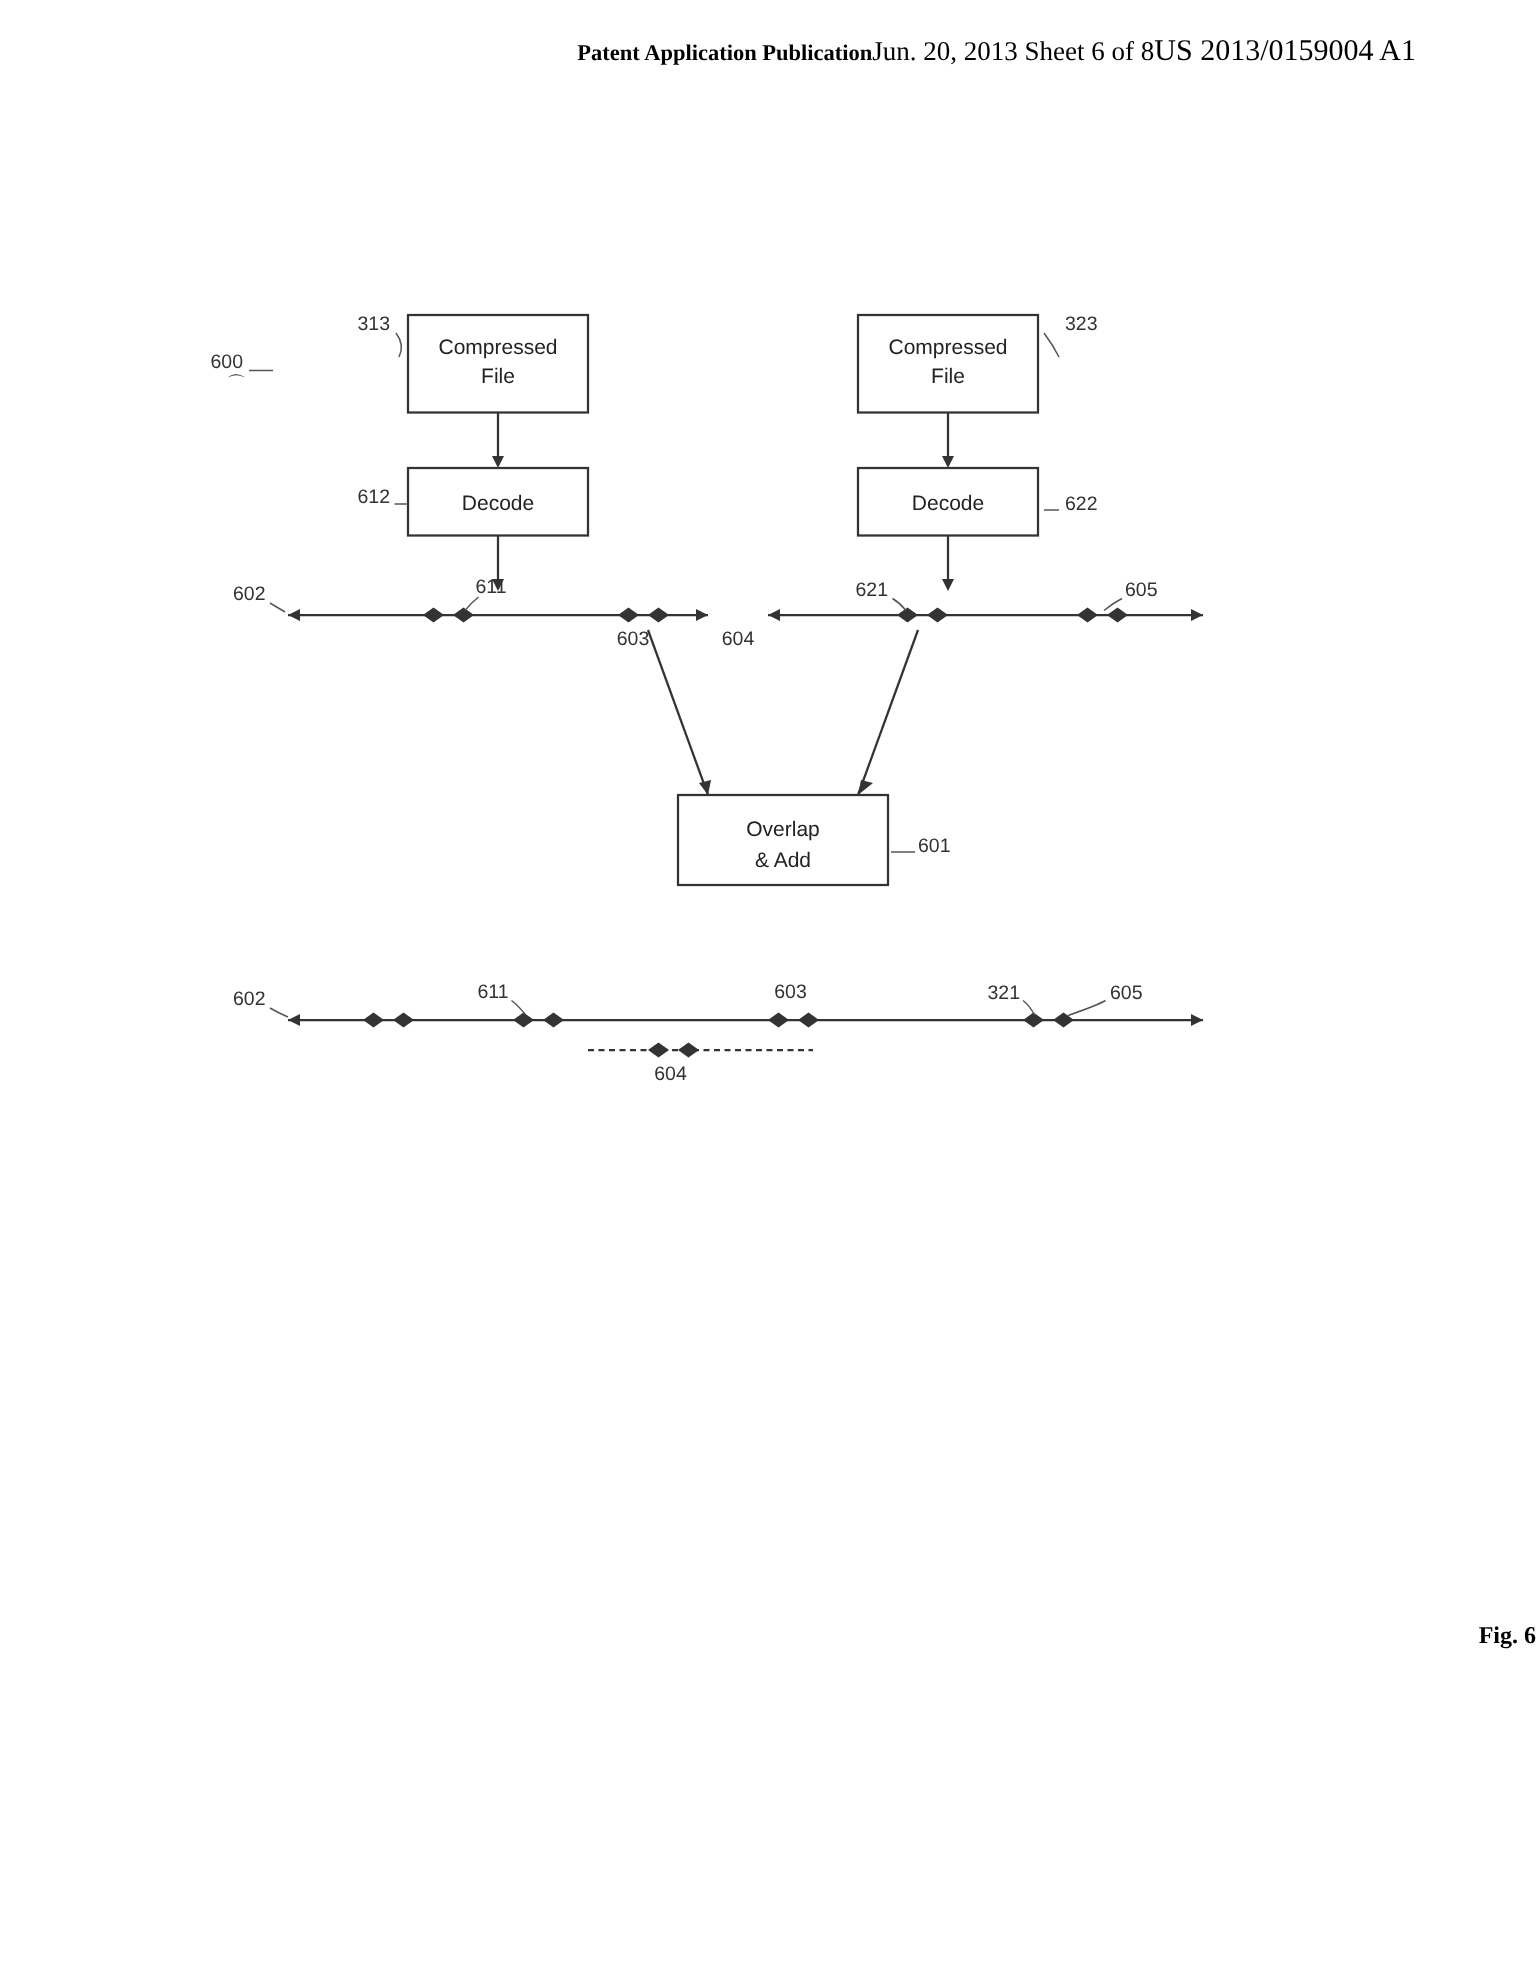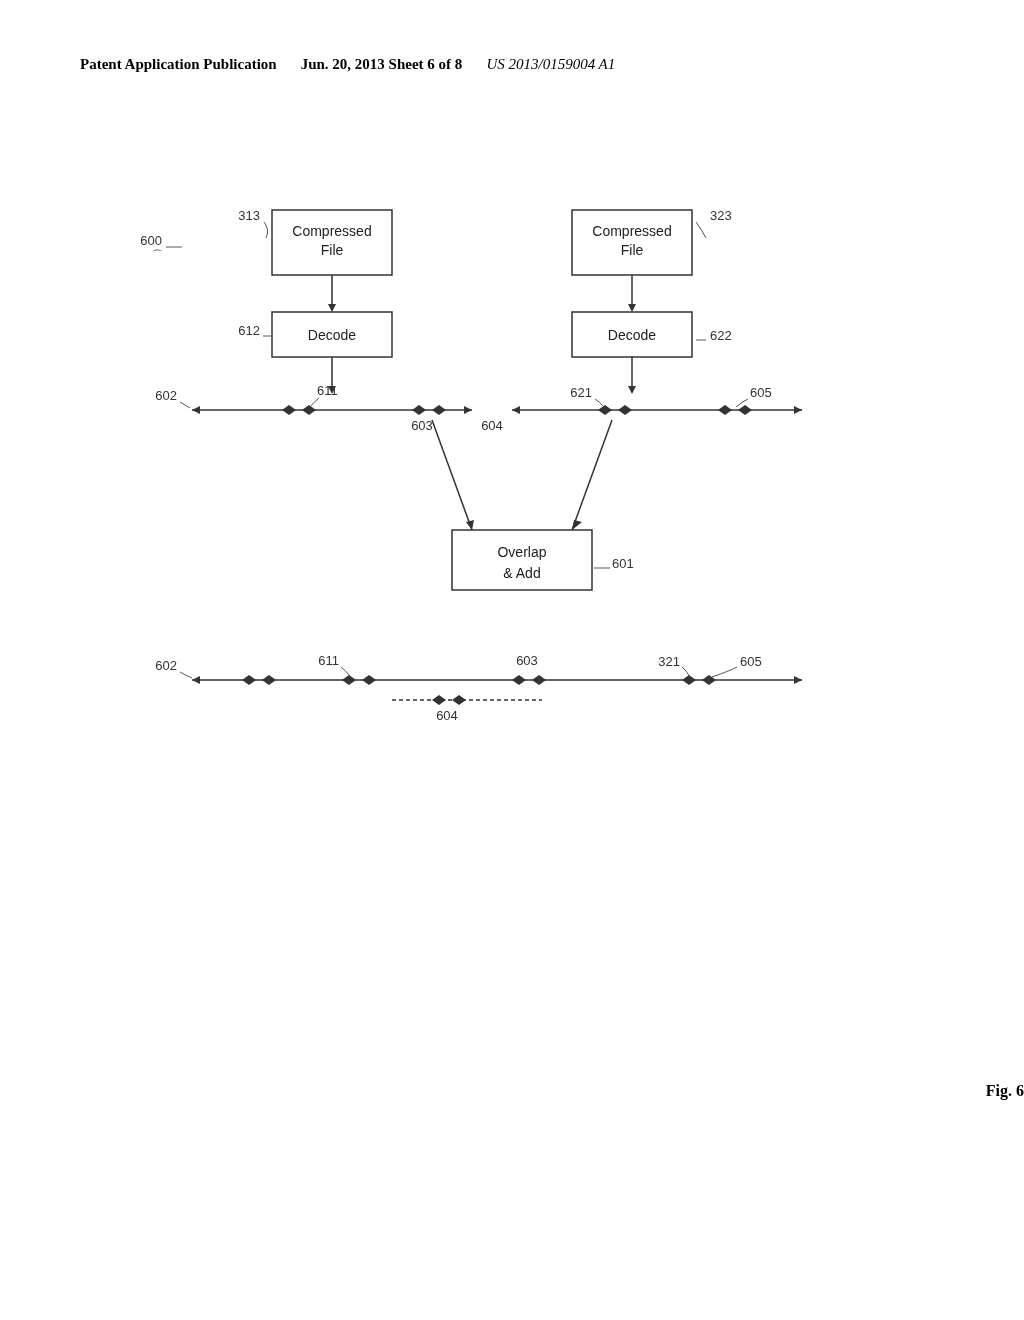--- a/index.html
+++ b/index.html
@@ -7,43 +7,40 @@
       width: 1024px;
       height: 1320px;
       background: #ffffff;
       font-family: 'Times New Roman', Times, serif;
       position: relative;
       overflow: hidden;
     }
 
     .page-header {
       position: absolute;
-      top: 56px;
+      top: 23px;
       left: 80px;
       right: 80px;
       display: flex;
-      justify-content: flex-start;
+      justify-content: flex-end;
       align-items: baseline;
       font-size: 15px;
-      gap: 24px;
     }
 
     .header-left {
       font-weight: bold;
       font-size: 15px;
     }
 
     .header-center {
-      font-size: 15px;
-      font-weight: bold;
+      font-size: 18px;
     }
 
     .header-right {
-      font-size: 15px;
-      font-style: italic;
+      font-size: 20px;
     }
 
     .diagram-container {
       position: absolute;
       top: 200px;
       left: 0;
       right: 0;
       width: 100%;
     }
 

